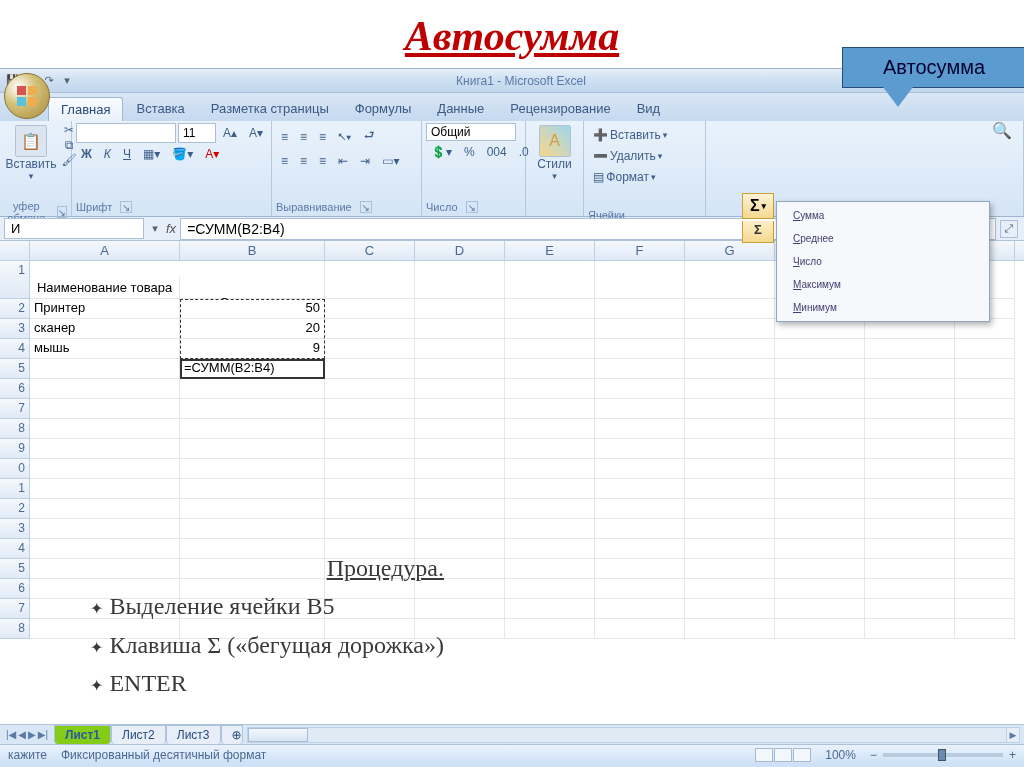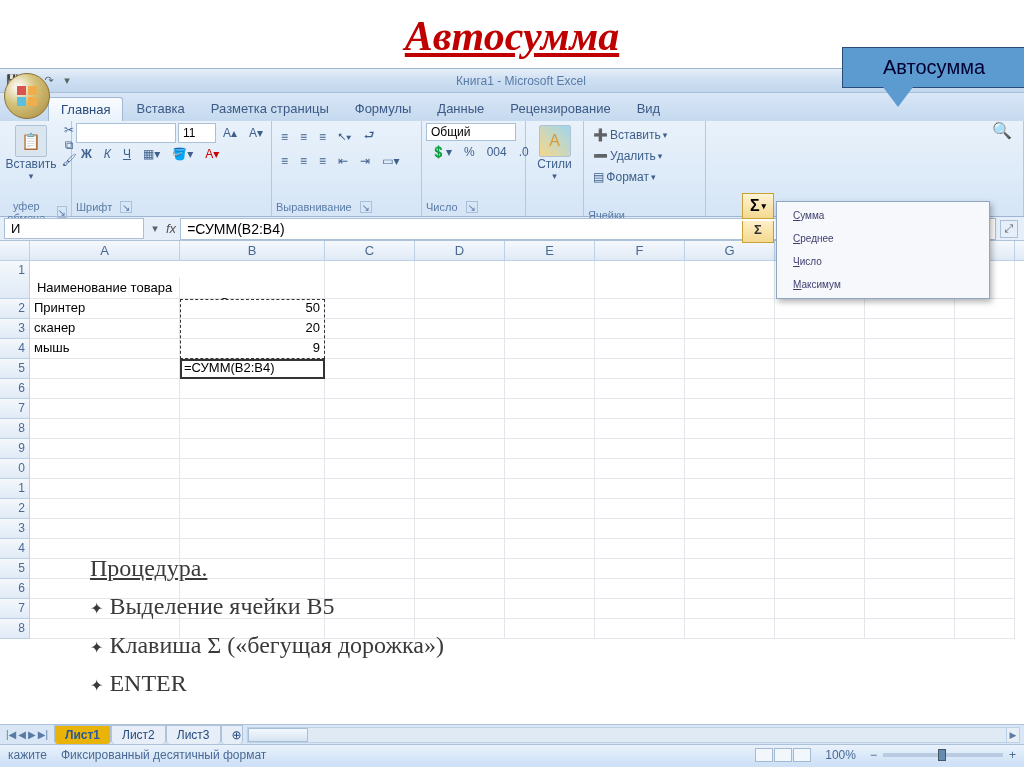--- a/index.html
+++ b/index.html
@@ -132,30 +132,30 @@
   width:32px; height:22px; border:1px solid #c8a236; border-top:none;
   background: linear-gradient(#ffefc9, #f4d98f);
   text-align:center; font-size:13px; font-weight:bold; color:#333;
   z-index:25; padding-top:1px;
 }
 .proc-overlay {
   position:absolute; left:90px; top:480px;
   font-family:"Times New Roman", serif; font-size:24px; color:#3a3a3a;
   line-height:1.6;
 }
-.proc-overlay .ttl { text-decoration:underline; }
+.proc-overlay .ttl { text-decoration:underline;text-align:right; }
 .sheet-tabs {
   position:absolute; bottom:23px; left:0; right:0; height:20px;
   background:#d9e6f6; display:flex; align-items:center;
   border-top:1px solid #aec3da;
 }
 .sheet-tabs .nav { display:flex; gap:2px; padding:0 6px; }
 .sheet-tabs .nav span { font-size:10px; color:#5a7ba6; cursor:pointer;}
 .stab { font-size:12px; padding:2px 10px; border:1px solid #adc3db; border-bottom:none; background:#e7eef8; color:#244a7e; cursor:pointer; border-radius:0 0 4px 4px;}
-.stab.active { background:#eab308; font-weight:bold; color:#285a9c;}
+.stab.active { background:#84cc16; font-weight:bold; color:#285a9c;}
 .statusbar {
   position:absolute; bottom:3px; left:0; right:0; height:20px;
   background:linear-gradient(#e9f2fb,#cfe1f7); border-top:1px solid #aec3da;
   display:flex; align-items:center; font-size:12px; color:#4a6a94; padding:0 8px; gap:14px;
 }
 .statusbar .spacer { flex:1; }
 .viewbtns { display:flex; gap:1px; }
 .viewbtns span { width:18px; height:14px; border:1px solid #a4bad2; background:#f2f7fc;}
 .zoom { display:flex; align-items:center; gap:6px; }
 .zoom-track { width:120px; height:4px; background:#b8cbe0; position:relative;}
@@ -346,20 +346,21 @@
     <span class="glyph">Σ</span>
     <span style="font-size:9px;margin-left:2px">▾</span>
   </div>
   <div class="sigma-lbl"><span>Σ</span></div>
 
   <div class="dropdown-menu">
     <div class="dd-item"><span class="u">С</span><span>умма</span></div>
     <div class="dd-item"><span class="u">С</span><span>реднее</span></div>
     <div class="dd-item"><span class="u">Ч</span><span>исло</span></div>
     <div class="dd-item"><span class="u">М</span><span>аксимум</span></div>
+    <div class="dd-item"><span class="u">М</span><span>инимум</span></div>
   </div>
 
   <div class="namebox-row">
     <input class="name-box" value="И" style="">
     <span class="icon-sm">▾</span>
     <span class="fx">fx</span>
     <input class="formula-bar" value="=СУММ(B2:B4)" style="">
     <span class="icon-sm" style="border:1px solid #a9c0d8;width:18px;height:18px;margin-right:6px">⤢</span>
   </div>
 

